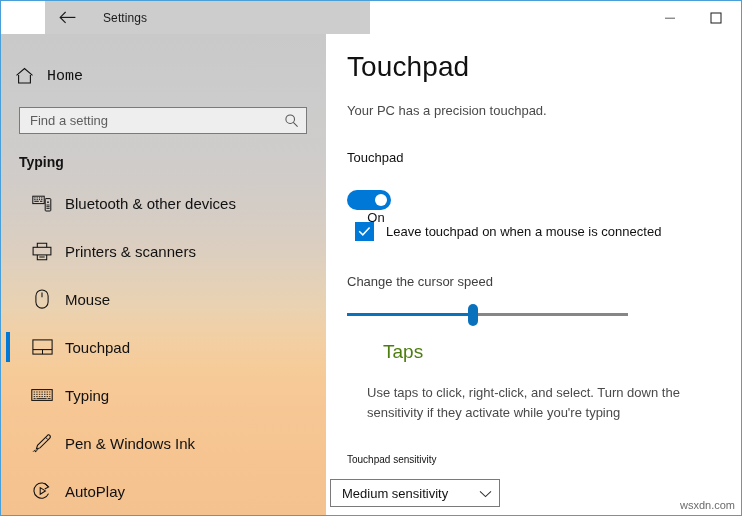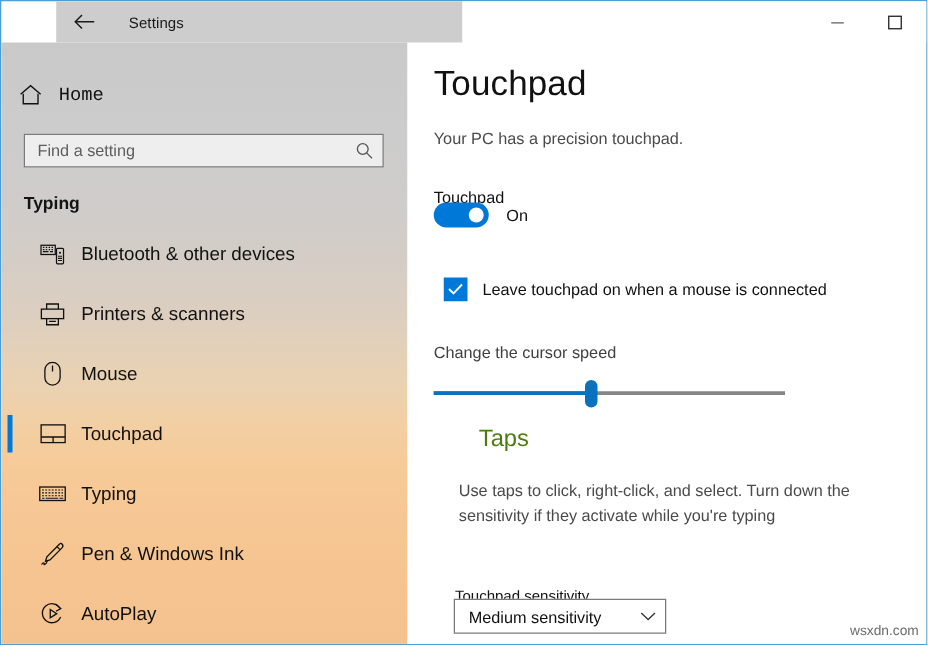--- a/index.html
+++ b/index.html
@@ -231,23 +231,24 @@
     position: absolute;
     left: 21px;
     top: 116px;
     font-size: 13px;
     color: #111111;
   }
 
   #toggle-row {
     position: absolute;
     left: 21px;
-    top: 128px;
-    display: flex;
-    align-items: center;
+    top: 156px;
+    display: flex;
+    align-items: center;
+    flex-direction: column;
   }
   #toggle-switch {
     position: relative;
     width: 44px;
     height: 20px;
     border-radius: 10px;
     background: #0078d7;
   }
   #toggle-knob {
     position: absolute;
@@ -341,28 +342,27 @@
     width: 366px;
     font-size: 13px;
     line-height: 20px;
     color: #4a4a4a;
     margin-left: 20px;
   }
 
   #sensitivity-label {
     position: absolute;
     left: 21px;
-    top: 436px;
-    font-size: 12px;
-    color: #111111;
-    margin-left: 17px;
+    top: 420px;
+    font-size: 10px;
+    color: #111111;
   }
   #sensitivity-dropdown {
     position: absolute;
-    left: 37px;
+    left: 4px;
     top: 445px;
     width: 170px;
     height: 28px;
     border: 1px solid #7a7a7a;
     background: #ffffff;
     box-sizing: border-box;
     display: flex;
     align-items: center;
     justify-content: space-between;
     padding: 0 7px 0 11px;

